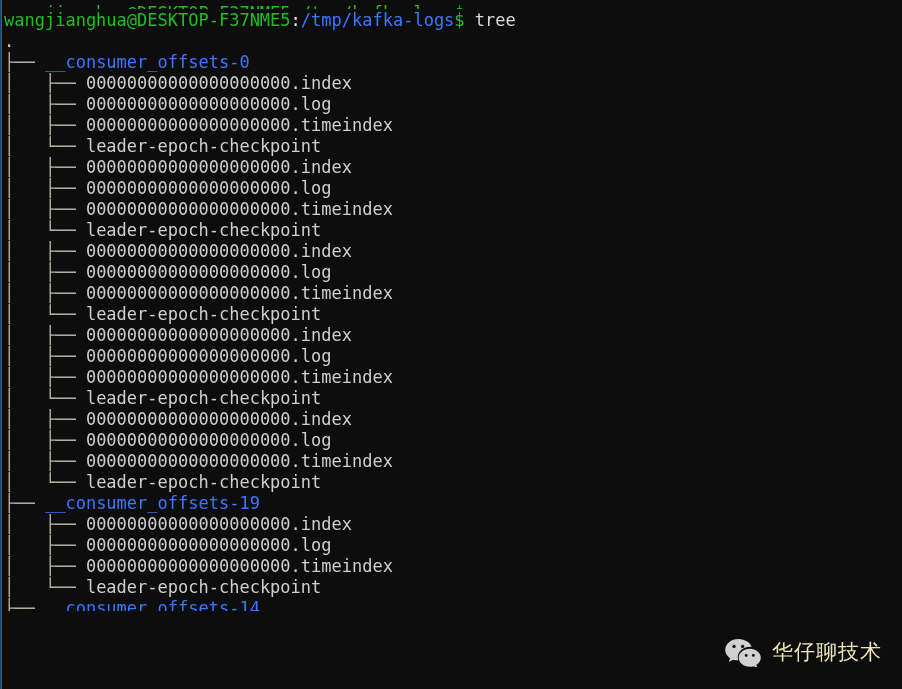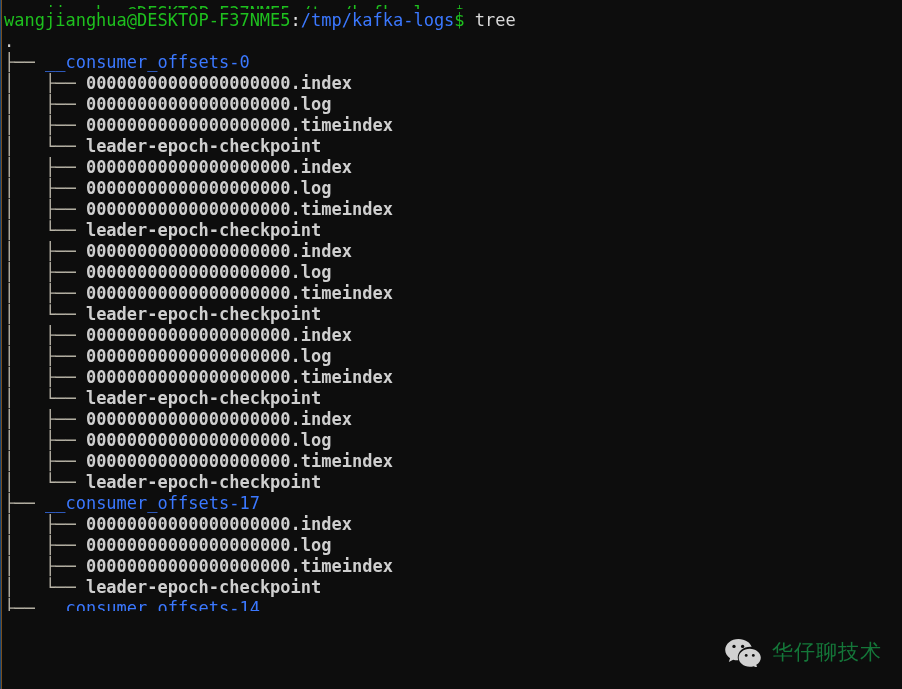--- a/index.html
+++ b/index.html
@@ -55,38 +55,38 @@
     position: relative;
     top: -1px;
   }
 
   .c-user   { color: #1ec01e; }
   .c-colon  { color: #e6e6e6; }
   .c-path   { color: #3b78ff; }
   .c-dollar { color: #1ec01e; }
   .c-cmd    { color: #d8d8d8; }
   .c-dir    { color: #3b78ff; }
-  .c-file   { color: #cfcfcf; font-weight: bold; }
+  .c-file   { color: #cfcfcf; }
   .c-tree   { color: #b9b5a8; }
   .c-root   { color: #cfcfcf; }
 
   
   .watermark {
     position: absolute;
     right: 20px;
     bottom: 22px;
     display: flex;
     align-items: center;
     gap: 10px;
     opacity: .92;
     pointer-events: none;
   }
   .wm-logo { width: 38px; height: 30px; display: block; }
   .wm-text {
-    color: #15803d;
+    color: #fef9c3;
     font-family: "DejaVu Sans", "Liberation Sans", sans-serif;
     font-size: 21px;
     letter-spacing: 1px;
     white-space: nowrap;
   }
 </style>
 </head>
 <body>
 
 <div id="terminal">
@@ -116,21 +116,21 @@
         <div class="line"><span class="c-tree">│   ├── </span><span class="c-file">00000000000000000000.timeindex</span></div>
         <div class="line"><span class="c-tree">│   └── </span><span class="c-file">leader-epoch-checkpoint</span></div>
         <div class="line"><span class="c-tree">│   ├── </span><span class="c-file">00000000000000000000.index</span></div>
         <div class="line"><span class="c-tree">│   ├── </span><span class="c-file">00000000000000000000.log</span></div>
         <div class="line"><span class="c-tree">│   ├── </span><span class="c-file">00000000000000000000.timeindex</span></div>
         <div class="line"><span class="c-tree">│   └── </span><span class="c-file">leader-epoch-checkpoint</span></div>
         <div class="line"><span class="c-tree">│   ├── </span><span class="c-file">00000000000000000000.index</span></div>
         <div class="line"><span class="c-tree">│   ├── </span><span class="c-file">00000000000000000000.log</span></div>
         <div class="line"><span class="c-tree">│   ├── </span><span class="c-file">00000000000000000000.timeindex</span></div>
         <div class="line"><span class="c-tree">│   └── </span><span class="c-file">leader-epoch-checkpoint</span></div>
-        <div class="line"><span class="c-tree">├── </span><span class="c-dir">__consumer_offsets-17</span></div>
+        <div class="line"><span class="c-tree">├── </span><span class="c-dir">__consumer_offsets-19</span></div>
         <div class="line"><span class="c-tree">│   ├── </span><span class="c-file">00000000000000000000.index</span></div>
         <div class="line"><span class="c-tree">│   ├── </span><span class="c-file">00000000000000000000.log</span></div>
         <div class="line"><span class="c-tree">│   ├── </span><span class="c-file">00000000000000000000.timeindex</span></div>
         <div class="line"><span class="c-tree">│   └── </span><span class="c-file">leader-epoch-checkpoint</span></div>
         <div class="line" style="height: 13px; overflow: hidden;"><span class="c-tree">├── </span><span class="c-dir">__consumer_offsets-14</span></div>
       </div>
 
   </div>
 
   <div class="watermark">

